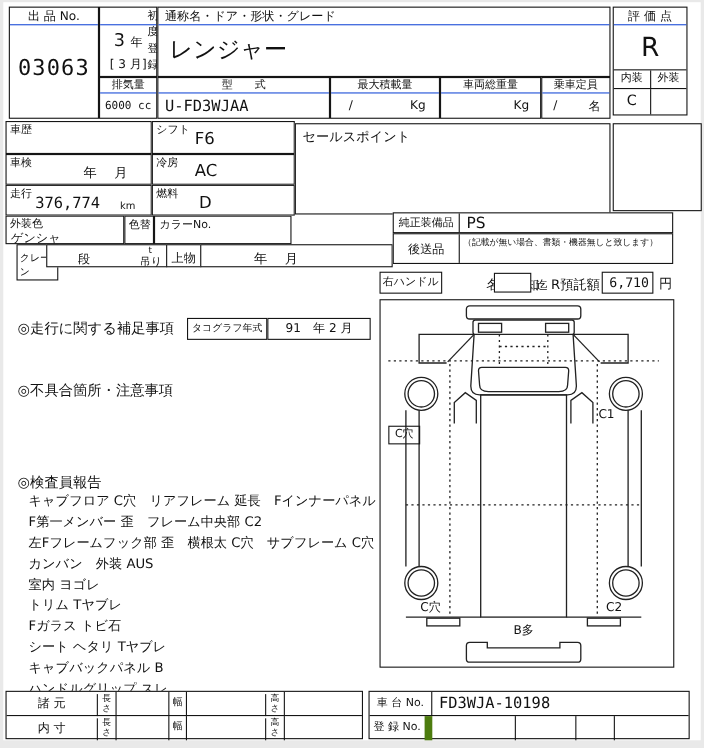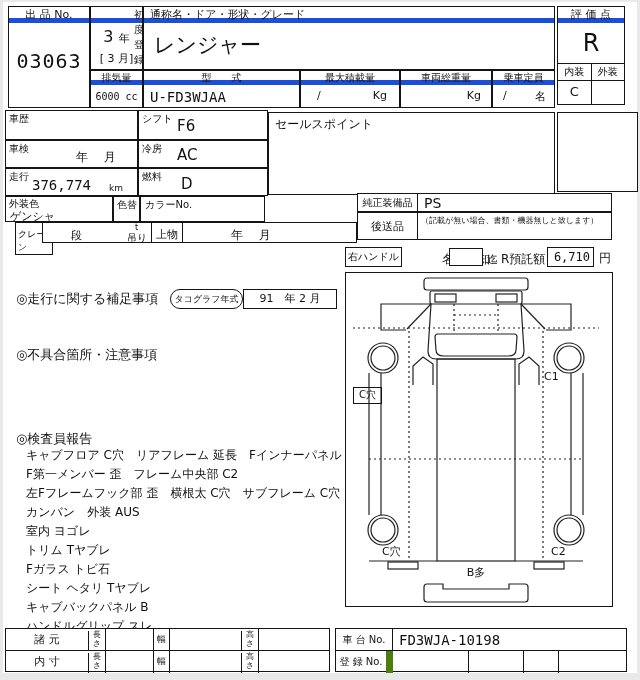--- a/index.html
+++ b/index.html
@@ -1,21 +1,21 @@
 <!DOCTYPE html>
 <html><head>
 <meta charset="utf-8">
 <style>
   html,body{margin:0;padding:0;}
   body{background:#e9e9e9;font-family:"DejaVu Sans",sans-serif;color:#111;}
   #sheet{position:relative;width:640px;height:680px;background:#e9e9e9;overflow:hidden;}
   .paper{position:absolute;left:3px;top:2px;width:634px;height:671px;background:#fff;}
   .box{position:absolute;box-sizing:border-box;border:1px solid #151515;background:#fff;}
   .abs{position:absolute;box-sizing:border-box;}
-  .hdr{font-size:11px;text-align:center;border-bottom:5px solid #1d4ed8;box-sizing:border-box;}
+  .hdr{font-size:11px;text-align:center;border-bottom:1px solid #1d4ed8;box-sizing:border-box;}
   .lbl{font-size:10px;line-height:1.1;}
   .mono{font-family:"DejaVu Sans Mono","DejaVu Sans",monospace;}
   .heading{font-size:13px;white-space:nowrap;}
   .rline{font-size:12px;line-height:19px;white-space:nowrap;}
   .stack{font-size:8px;line-height:1.1;word-break:break-all;text-align:center;}
   svg{display:block;}
   .dlabel{position:absolute;font-size:11px;line-height:1;}
 </style>
 </head>
 <body>
@@ -158,21 +158,21 @@
   <span class="abs" style="left:405px;top:251px;font-size:12px;margin-left:37px;">名変通知</span>
   <div class="box" style="left:449px;top:248px;width:34px;height:18px;"></div>
   <span class="abs" style="left:487px;top:252px;font-size:11px;">迄</span>
   <span class="abs" style="left:501px;top:251px;font-size:12px;">R預託額</span>
   <div class="box" style="left:547px;top:247px;width:47px;height:20px;">
     <div class="mono" style="font-size:12px;text-align:right;line-height:18px;padding-right:3px;">6,710</div>
   </div>
   <span class="abs" style="left:599px;top:250px;font-size:12px;">円</span>
 
   <span class="abs heading" style="left:16px;top:290px;">◎走行に関する補足事項</span>
-  <div class="box" style="left:170px;top:289px;width:73px;height:20px;border-radius:10px;">
+  <div class="box" style="left:170px;top:289px;width:73px;height:20px;">
     <div style="font-size:9px;text-align:center;line-height:18px;">タコグラフ年式</div>
   </div>
   <div class="box" style="left:243px;top:289px;width:94px;height:20px;">
     <div style="font-size:11px;text-align:center;line-height:18px;">91　年 2 月</div>
   </div>
 
   <span class="abs heading" style="left:16px;top:346px;">◎不具合箇所・注意事項</span>
 
   <span class="abs heading" style="left:16px;top:430px;">◎検査員報告</span>
   <div class="abs" style="left:26px;top:446px;width:315px;">

